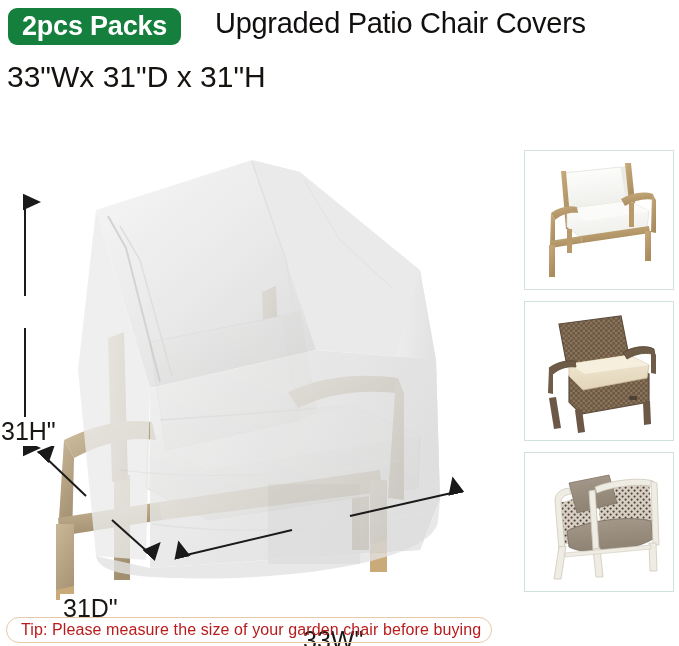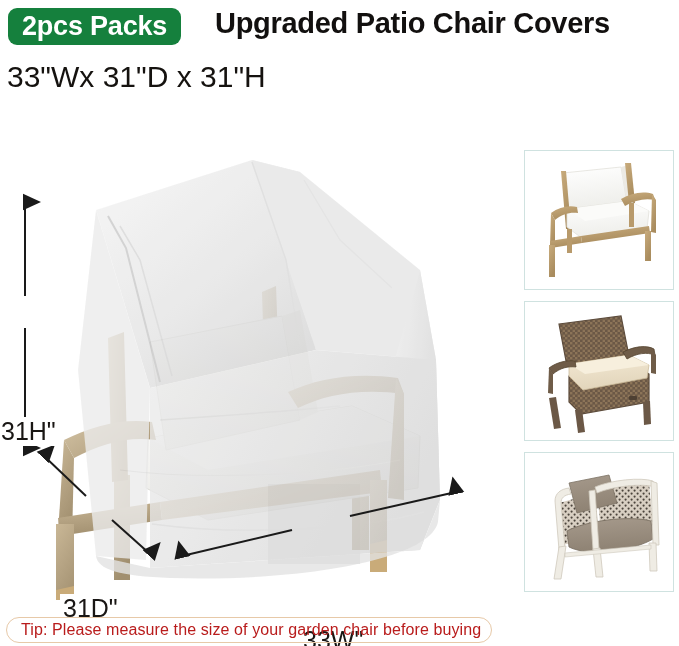--- a/index.html
+++ b/index.html
@@ -18,21 +18,21 @@
   .badge{
     position:absolute;left:8px;top:8px;
     height:37px;padding:0 14px;
     background:#15803d;border-radius:9px;
     display:flex;align-items:center;justify-content:center;
     color:#ffffff;font-size:27px;font-weight:bold;letter-spacing:-0.2px;
     white-space:nowrap;
   }
   .title{
     position:absolute;left:215px;top:7px;
-    font-size:29px;font-weight:bold;color:#12100f;
+    font-size:29px;font-weight:normal;color:#12100f;
     letter-spacing:-0.3px;white-space:nowrap;
   }
   .subtitle{
     position:absolute;left:7px;top:60px;
     font-size:30px;font-weight:normal;color:#15120f;
     letter-spacing:0px;white-space:nowrap;
   }
 
   
   .hero{position:absolute;left:0px;top:120px;width:500px;height:480px;}

